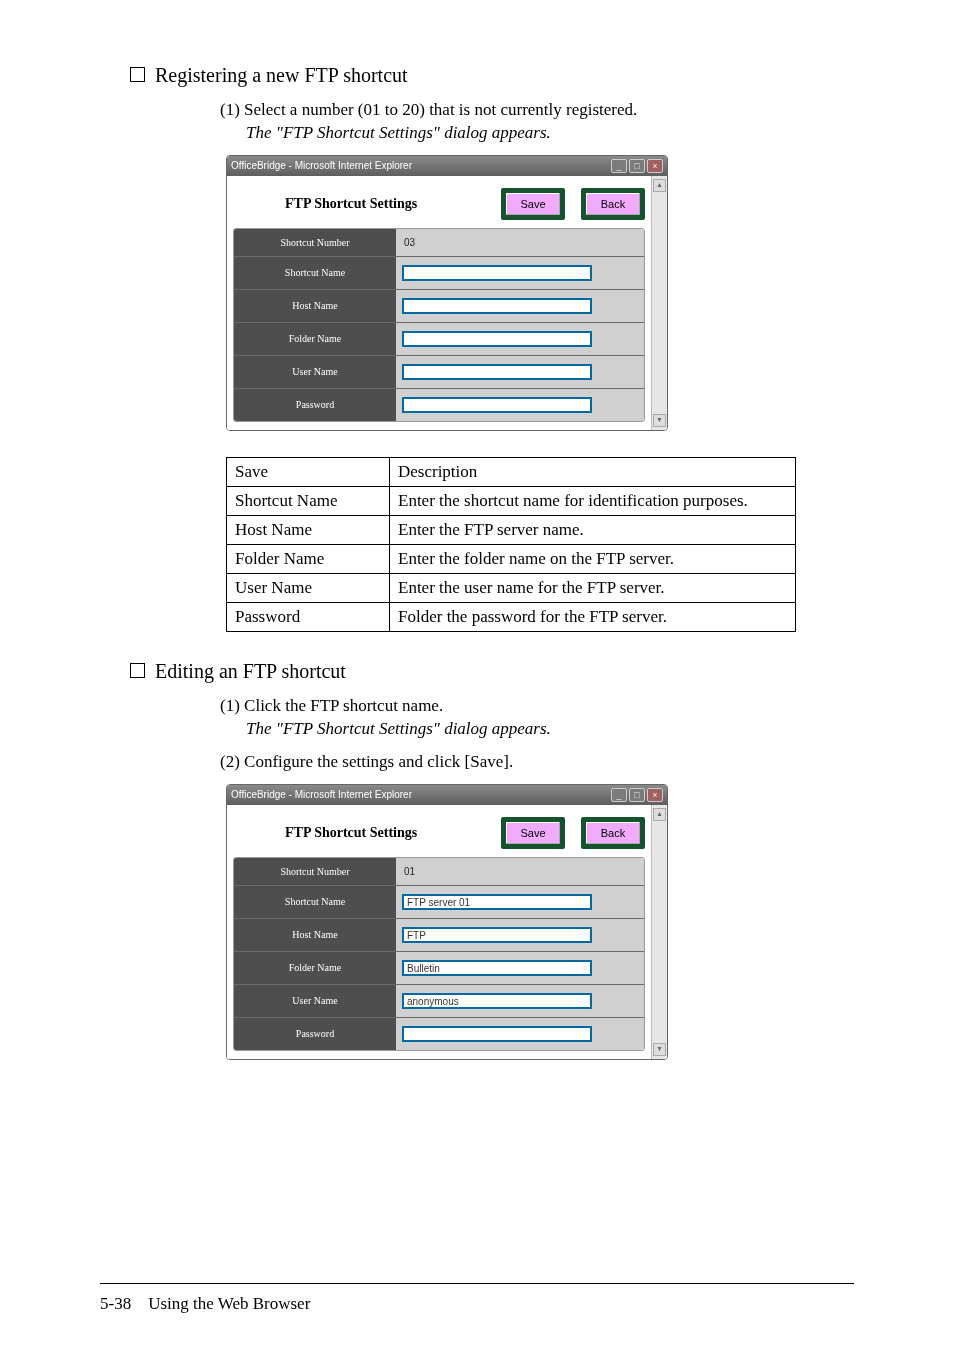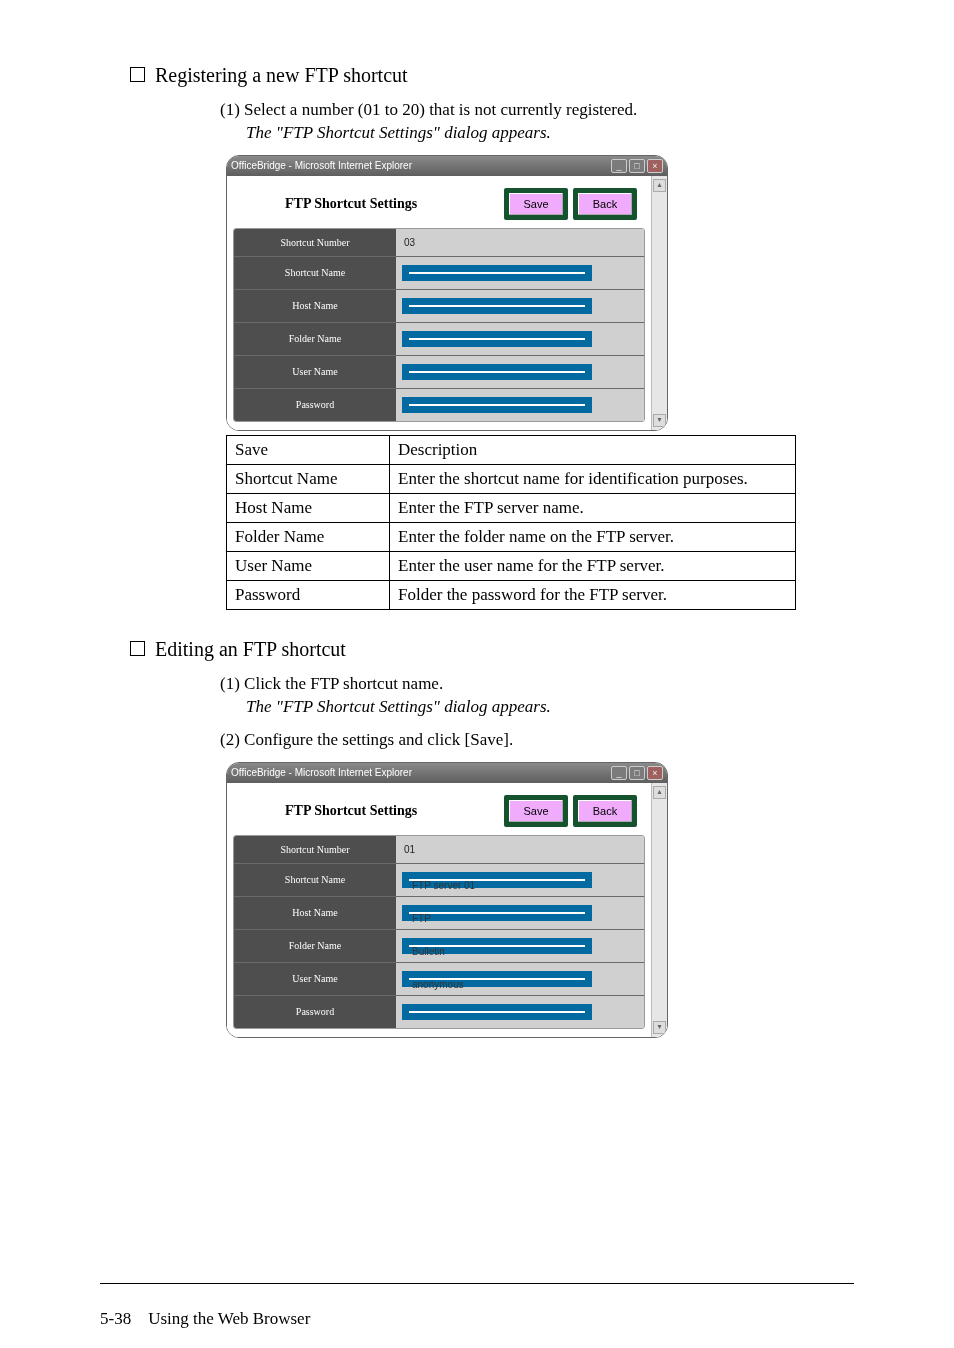--- a/index.html
+++ b/index.html
@@ -1,44 +1,44 @@
 <!DOCTYPE html>
 <html><head>
 <meta charset="utf-8">
 <style>
 html,body{margin:0;padding:0;background:#fff;font-family:"Times New Roman",Georgia,serif;color:#000}
 .page{width:954px;height:1348px;position:relative;box-sizing:border-box;padding:64px 100px 0 130px}
 .sec-head{font-family:"Times New Roman",serif;font-size:20px;font-weight:normal;margin:0 0 12px 0}
 .sec-head .bullet{display:inline-block;width:13px;height:13px;border:1.5px solid #000;margin-right:10px;position:relative;top:0}
 .steps{margin:0 0 10px 90px;font-size:17px;line-height:1.35}
 .steps .italic{font-style:italic}
-.ie-window{width:440px;margin:6px 0 4px 96px;border:1px solid #666;border-radius:13px;overflow:hidden;font-family:Tahoma,Arial,sans-serif}
+.ie-window{width:440px;margin:6px 0 26px 96px;border:1px solid #666;border-radius:4px;overflow:hidden;font-family:Tahoma,Arial,sans-serif}
 .ie-title{background:linear-gradient(#8a8a8a,#5e5e5e);height:20px;display:flex;align-items:center;justify-content:space-between;padding:0 4px;color:#fff;font-size:10px}
 .ie-title .wc{display:flex;gap:2px}
 .ie-title .wc span{width:14px;height:12px;border:1px solid #ccc;border-radius:2px;display:flex;align-items:center;justify-content:center;font-size:9px;background:#7b7b7b;color:#eee}
 .ie-title .wc span.x{background:#a06060}
 .ie-body{display:flex;background:#fff}
 .ie-inner{flex:1;background:#fff}
 .ie-scroll{width:15px;background:#e6e6e6;border-left:1px solid #bbb;display:flex;flex-direction:column;align-items:center;justify-content:space-between;padding:3px 0}
 .ie-scroll .arr{width:11px;height:11px;border:1px solid #aaa;background:#ddd;font-size:8px;text-align:center;line-height:10px;color:#666}
-.dlg-head{display:flex;align-items:center;justify-content:flex-start;padding:12px 14px 8px 58px;gap:5px}
+.dlg-head{display:flex;align-items:center;justify-content:flex-start;padding:12px 6px 8px 58px;gap:16px}
 .dlg-head .title{font-family:"Times New Roman",serif;font-weight:bold;font-size:14px;flex:1}
 .dlg-head .btn{width:54px;height:22px;background:#f0abfc;border:5px solid #14532d;border-radius:2px;font-size:11px;display:flex;align-items:center;justify-content:center;box-shadow:inset -1px -1px 0 #aaa,inset 1px 1px 0 #fff}
 .form-tbl{width:calc(100% - 12px);margin:0 6px 8px 6px;border-collapse:separate;border-spacing:0;border:1px solid #999;border-radius:3px;overflow:hidden}
 .form-tbl td{padding:8px 6px;border-top:1px solid #6a6a6a;font-size:10px}
 .form-tbl tr:first-child td{border-top:none}
 .form-tbl td.lbl{width:150px;background:#4e4e4e;color:#fff;text-align:center;font-family:"Times New Roman",serif;font-size:10px}
 .form-tbl td.val{background:#d0d0d0}
-.form-tbl td.val .inp{width:190px;height:16px;background:#fff;border:7px solid #0369a1;box-sizing:border-box;padding:1px 3px;font-size:10px;color:#333;font-family:Tahoma,Arial,sans-serif}
+.form-tbl td.val .inp{width:190px;height:16px;background:#fff;border:2px solid #0369a1;box-sizing:border-box;padding:1px 3px;font-size:10px;color:#333;font-family:Tahoma,Arial,sans-serif}
 .form-tbl td.val .num{font-size:10px;color:#222;padding-left:2px}
 .desc-tbl{width:570px;margin:4px 0 28px 96px;border-collapse:collapse;font-size:17px}
 .desc-tbl td{border:1px solid #000;padding:4px 8px;vertical-align:top}
 .desc-tbl td.c1{width:146px}
 .footer-rule{position:absolute;left:100px;right:100px;bottom:64px;border-top:1px solid #000}
-.footer{position:absolute;left:100px;bottom:19px;font-size:17px}
+.footer{position:absolute;left:100px;bottom:34px;font-size:17px}
 </style>
 </head>
 <body>
 
 <div class="page">
 
   <div class="sec-head">
     <span class="bullet"></span><span>Registering a new FTP shortcut</span>
   </div>
   <div class="steps">

